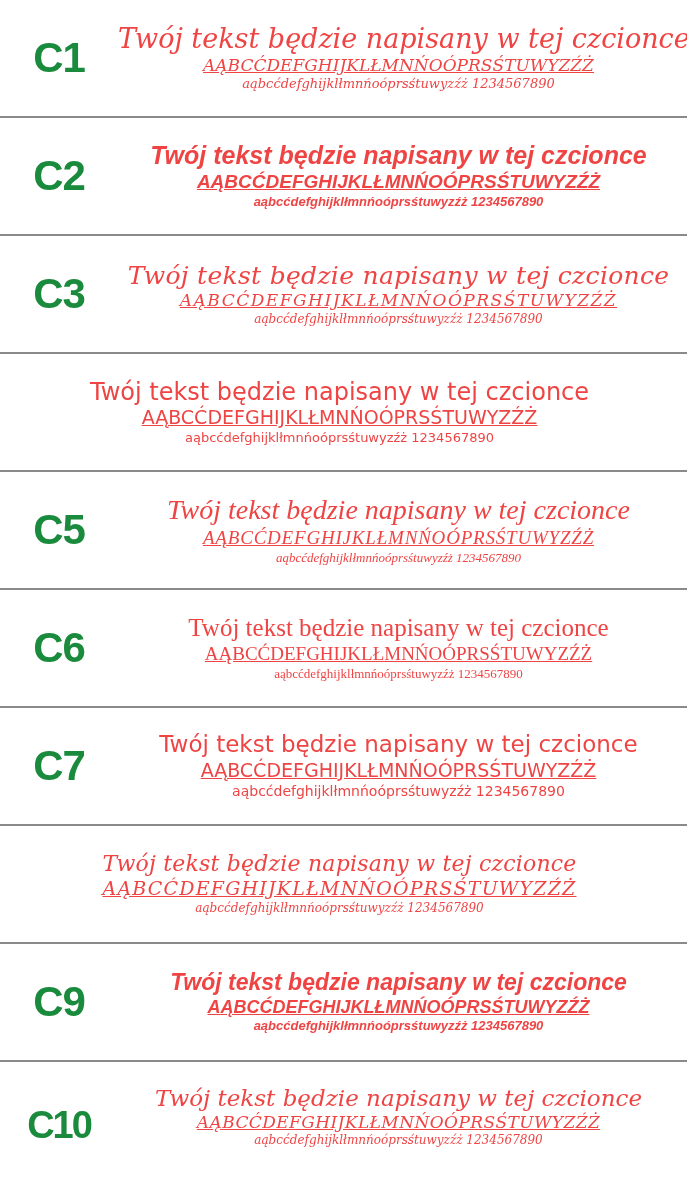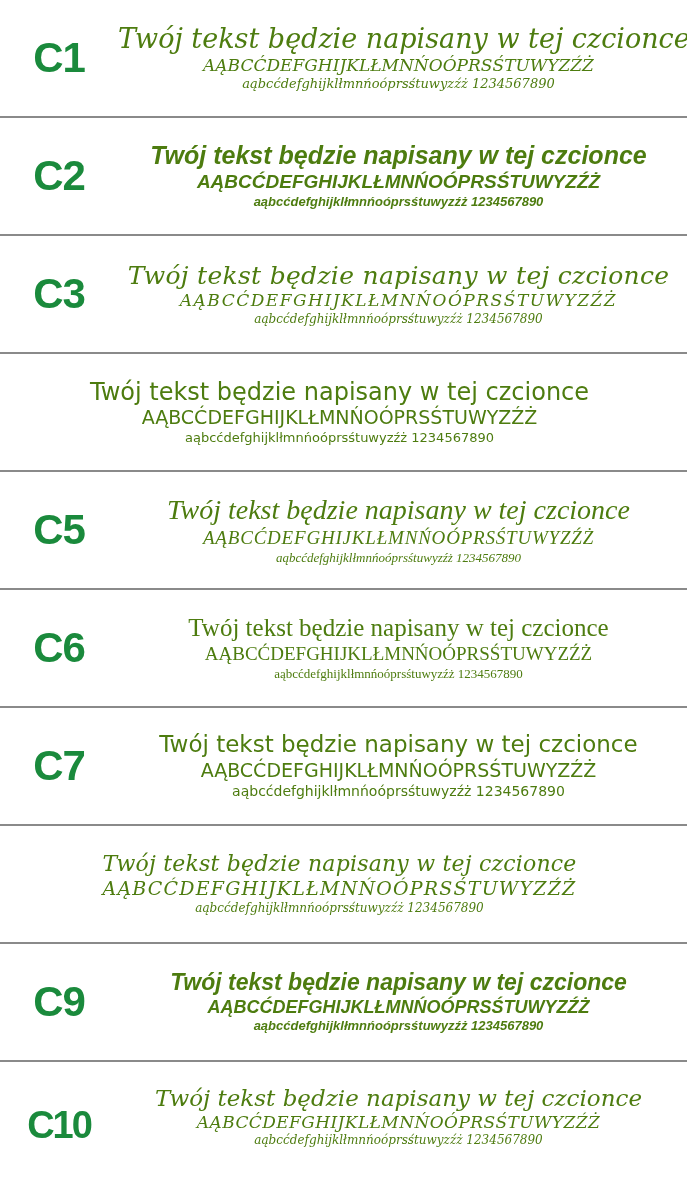--- a/index.html
+++ b/index.html
@@ -42,31 +42,32 @@
     user-select: none;
   }
   .code-cell.small {
     font-size: 38px;
     letter-spacing: -2px;
     margin-top: 16px;
   }
   .sample-cell {
     flex: 1 1 auto;
     text-align: center;
-    color: #4d7c0f;
+    color: #ef4444;
     padding-right: 8px;
     overflow: hidden;
   }
   .line1 {
     white-space: nowrap;
     line-height: 1.18;
   }
   .line2 {
     white-space: nowrap;
     line-height: 1.25;
+    text-decoration: underline;
   }
   .line3 {
     white-space: nowrap;
     line-height: 1.3;
   }
 
   
 
   
   .s1 .line1 { font-family: "DejaVu Serif", serif; font-style: italic; font-size: 27px; }

